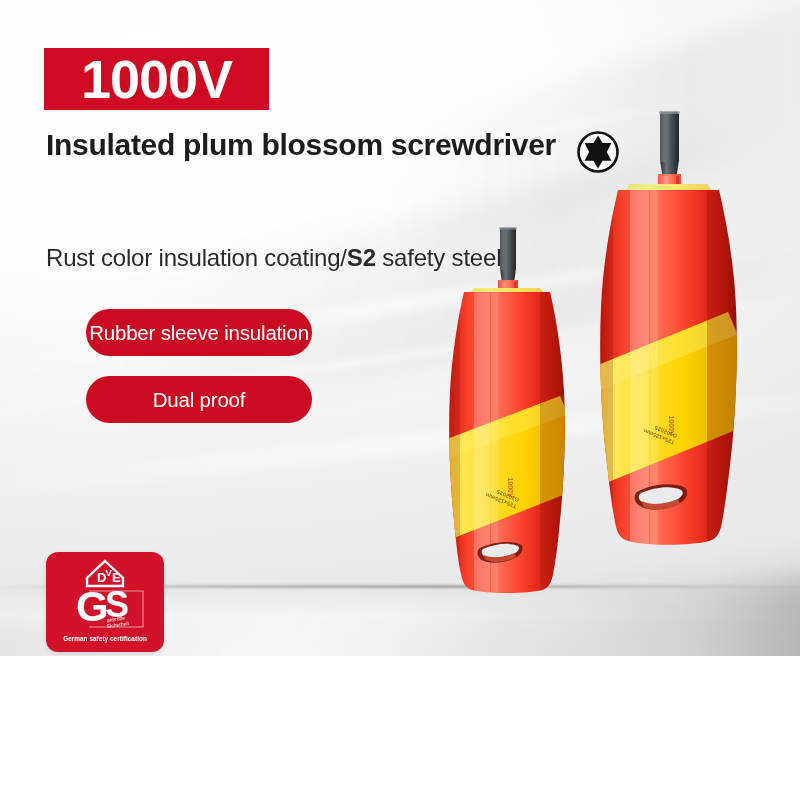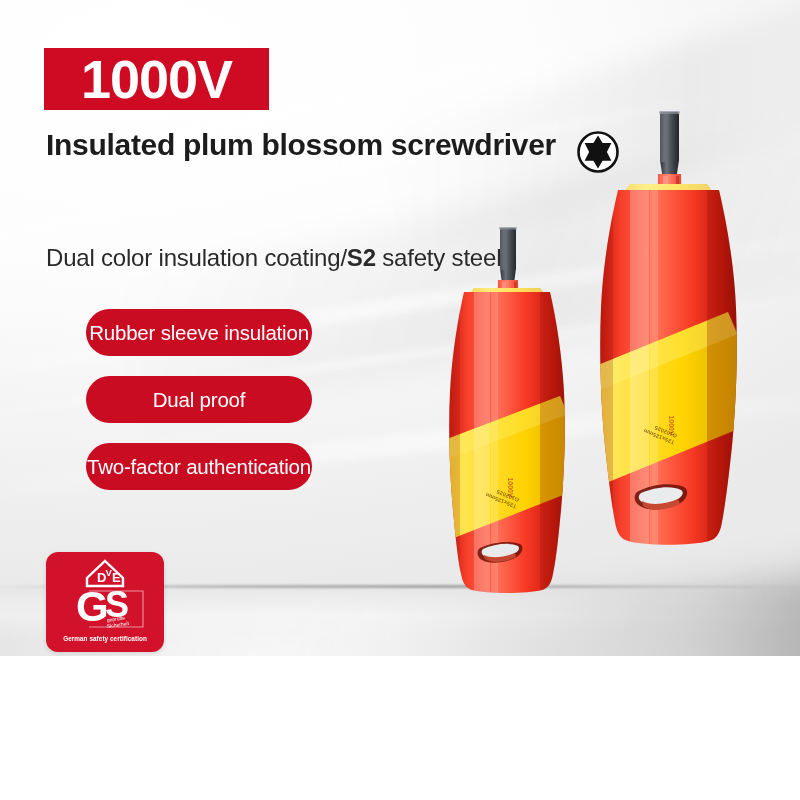--- a/index.html
+++ b/index.html
@@ -122,30 +122,27 @@
   <div class="subtitle">Insulated plum blossom screwdriver</div>
 
   <div class="torx-ico">
     <svg width="44" height="44" viewBox="0 0 44 44">
       <circle cx="22" cy="22" r="19.5" fill="#ffffff" stroke="#111111" stroke-width="2.6"></circle>
       <path d="M22 5.4 L26.6 13.0 L35.4 13.0 L30.9 21.9 L35.4 30.8 L26.6 30.8 L22 38.4
                L17.4 30.8 L8.6 30.8 L13.1 21.9 L8.6 13.0 L17.4 13.0 Z" fill="#111111"></path>
     </svg>
   </div>
 
-  <div class="tagline"><span>Dual color insulation coating/</span><b>S2</b><span> safety steel</span></div>
+  <div class="tagline"><span>Rust color insulation coating/</span><b>S2</b><span> safety steel</span></div>
 
   <div class="pill pill-1">
     <span>Rubber sleeve insulation</span>
   </div>
   <div class="pill pill-2">
     <span>Dual proof</span>
-  </div>
-  <div class="pill pill-3">
-    <span>Two-factor authentication</span>
   </div>
 
   <div class="cert cert-gs">
     <svg class="gs-art" width="92" height="74" viewBox="0 0 92 74">
 
       <path d="M46 3 L64 20 L64 28 L28 28 L28 20 Z" fill="none" stroke="#ffffff" stroke-width="2.4"></path>
       <text x="38" y="24" font-family="Liberation Sans, sans-serif" font-size="13" font-weight="bold" fill="#ffffff">D</text>
       <text x="46.5" y="18" font-family="Liberation Sans, sans-serif" font-size="9.5" font-weight="bold" fill="#ffffff">V</text>
       <text x="53" y="24" font-family="Liberation Sans, sans-serif" font-size="13" font-weight="bold" fill="#ffffff">E</text>
 

